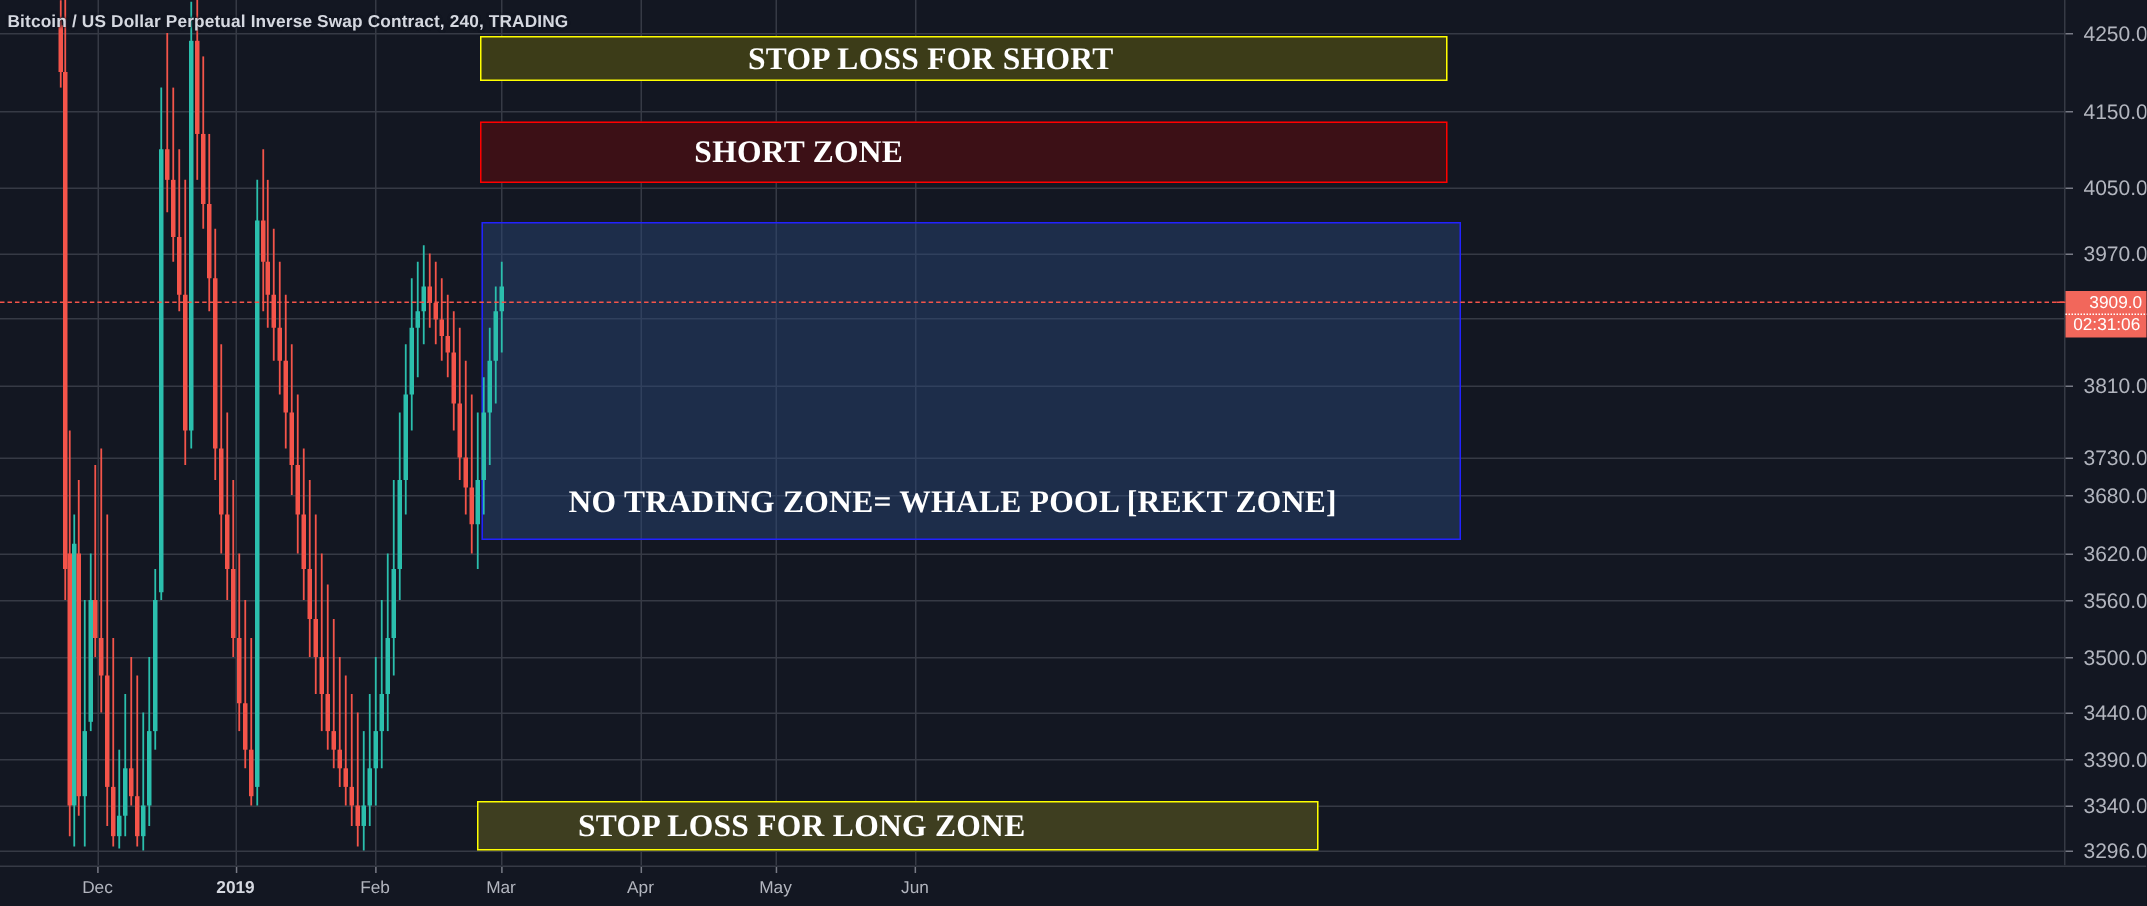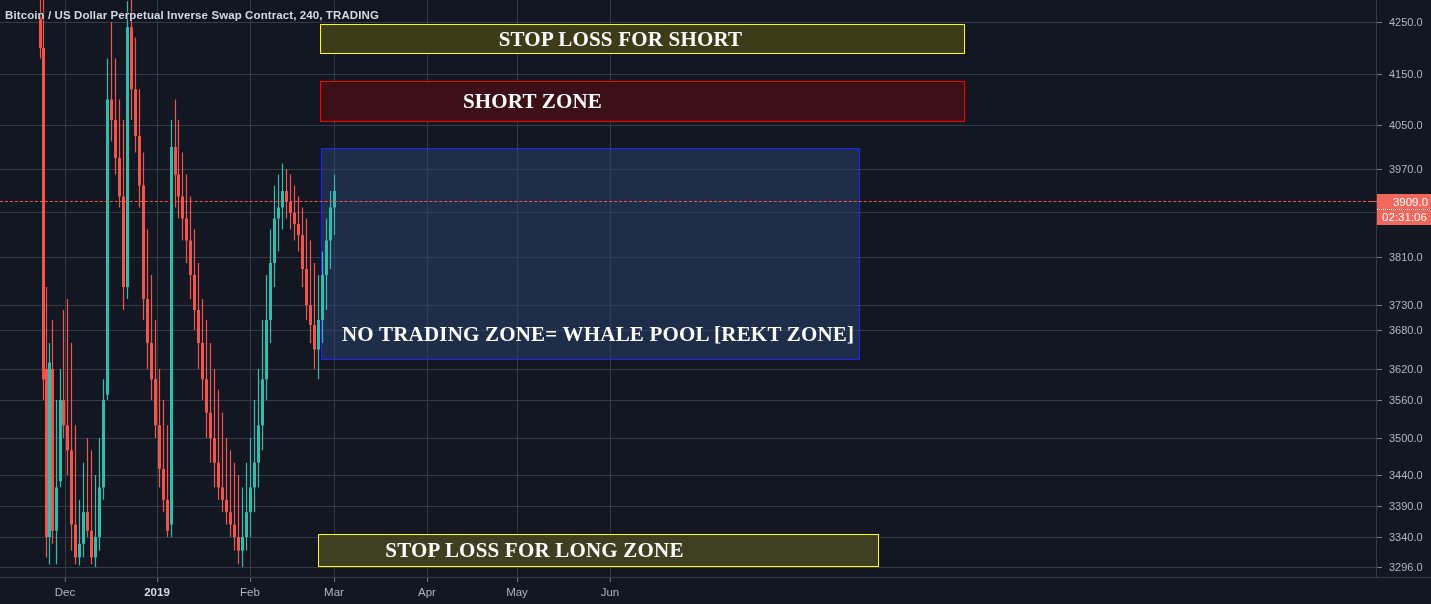--- a/index.html
+++ b/index.html
@@ -83,25 +83,26 @@
     border: 1.5px solid #ffff00;
   }
   #zone-sl-short .zone-label { transform: translateX(-22px); }
   #zone-short {
     left: 320px; top: 81px; width: 645px; height: 41px;
     background: #3c1016;
     border: 1.5px solid #ff0000;
   }
   #zone-short .zone-label { transform: translateX(-110px); }
   #zone-notrade {
-    left: 321px; top: 148px; width: 539px; height: 212px;
+    left: 321px; top: 148px; width: 653px; height: 212px;
     background: rgba(42,73,122,0.46);
     border: 1.5px solid #2222ff;
     align-items: flex-end;
     justify-content: flex-start;
+    padding-left: 37px;
   }
   #zone-notrade .zone-label {
     margin-left: 20px;
     margin-bottom: 12px;
   }
   #zone-long {
     left: 321px; top: 404px; width: 643px; height: 84px;
     background: #0e3d20;
     border: 1.5px solid #9ee48a;
   }
@@ -129,21 +130,21 @@
     width: 55px;
     height: 577px;
     background: #131722;
     border-left: 1px solid #363a45;
   }
   .price-tick {
     position: absolute;
     left: 0;
     height: 14px;
     line-height: 14px;
-    font-size: 11px;
+    font-size: 14px;
     color: #b2b5be;
     white-space: nowrap;
     padding-left: 12px;
   }
   .price-tick::before {
     content: "";
     position: absolute;
     left: 0; top: 7px;
     width: 5px; height: 1px;
     background: #787b86;

